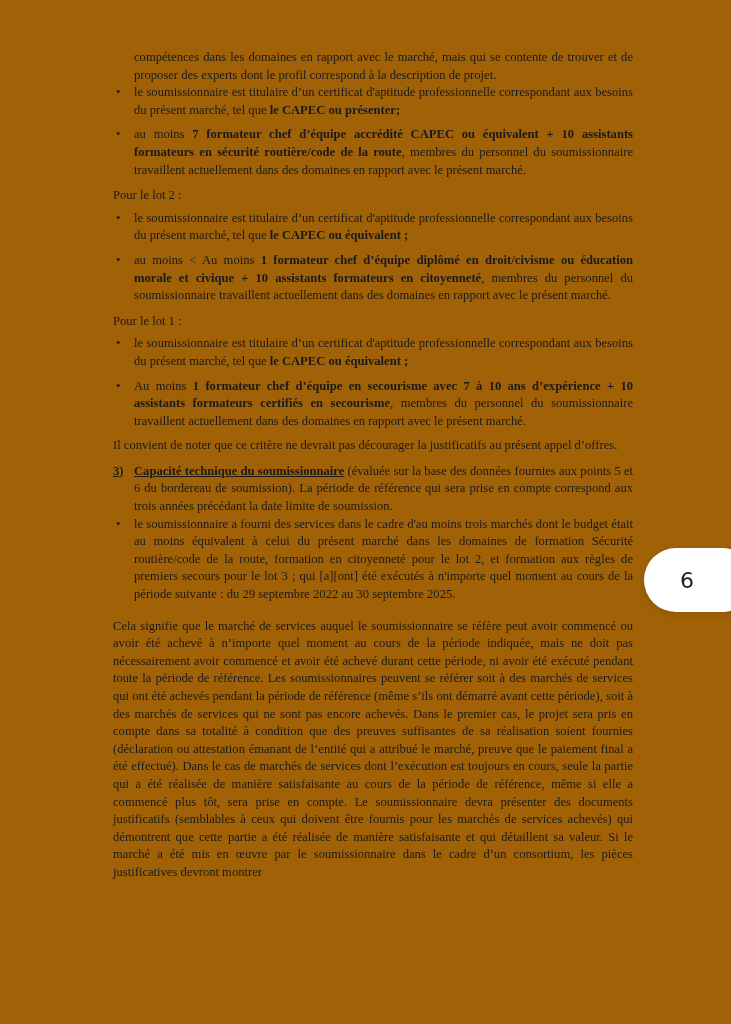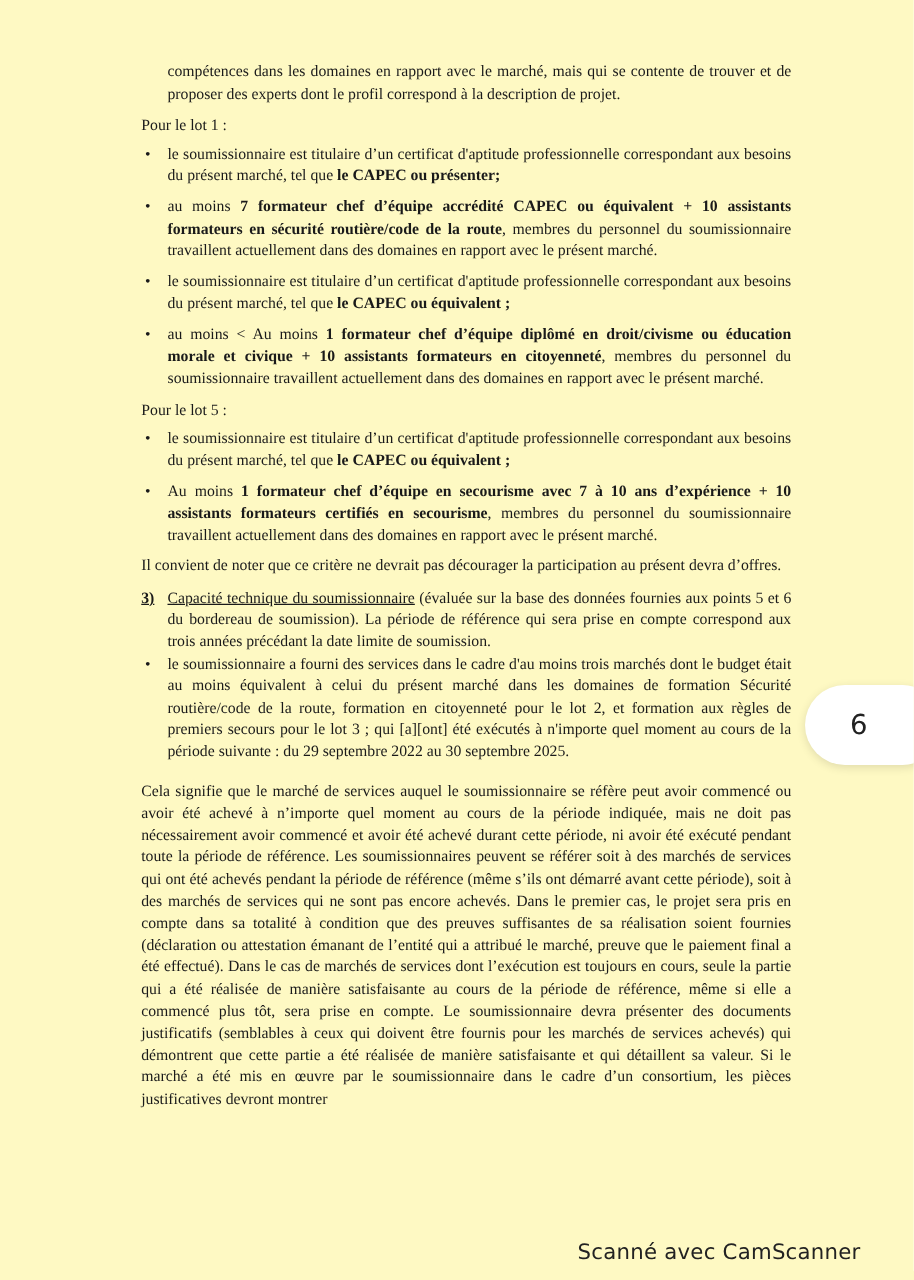--- a/index.html
+++ b/index.html
@@ -4,21 +4,21 @@
 <style>
   html, body { margin: 0; padding: 0; }
   body {
     width: 731px; height: 1024px; overflow: hidden; position: relative;
     background: #ffffff;
     font-family: "Liberation Serif", serif;
     color: #1a1a1a;
   }
   .page {
     position: absolute; left: 0; top: 0; width: 731px; height: 1024px;
-    background: #fef9c3;
+    background: #a16207;
   }
   .content {
     position: absolute; left: 113px; top: 49px; width: 520px;
     font-size: 12.6px; line-height: 17.6px;
     text-align: justify;
   }
   p { margin: 0; }
   .indent { padding-left: 21px; }
   .lot-title { margin-top: 8px; margin-bottom: 5px; }
   ul.bullets { list-style: none; margin: 0; padding: 0; }
@@ -26,21 +26,21 @@
     position: relative; padding-left: 21px; margin-bottom: 7px;
   }
   ul.bullets li .dot {
     position: absolute; left: 3px; top: 0;
   }
   b { font-weight: bold; }
   .section-head { margin-top: 8px; position: relative; padding-left: 21px; }
   .section-num {
     position: absolute; left: 0; top: 0; font-weight: bold; text-decoration: underline;
   }
-  .section-title { font-weight: normal; text-decoration: underline; }
+  .section-title { font-weight: bold; text-decoration: underline; }
   .note { margin-top: 4px; }
   .cap-bullets { margin-top: 6px; }
   .para2 { margin-top: 14px; }
   .page-badge {
     position: absolute; left: 644px; top: 548px; width: 110px; height: 64px;
     background: #ffffff; border-radius: 32px;
     box-shadow: 0 2px 8px rgba(0,0,0,0.12);
     display: flex; align-items: center; padding-left: 36px; box-sizing: border-box;
     font-family: "DejaVu Sans", sans-serif; font-size: 22px; color: #222;
   }
@@ -51,69 +51,68 @@
   }
 </style>
 </head>
 <body>
 
 <div class="page">
   <div class="content">
 
     <p class="indent">compétences dans les domaines en rapport avec le marché, mais qui se contente de trouver et de proposer des experts dont le profil correspond à la description de projet.</p>
 
-    <p class="lot-title">Pour le lot 1 :</p>
     <ul class="bullets">
       <li>
         <span class="dot">•</span>
         <span>le soumissionnaire est titulaire d’un certificat d'aptitude professionnelle correspondant aux besoins du présent marché, tel que </span><b>le CAPEC ou présenter;</b><span></span>
       </li>
       <li>
         <span class="dot">•</span>
         <span>au moins </span><b>7 formateur chef d’équipe accrédité CAPEC ou équivalent + 10 assistants formateurs en sécurité routière/code de la route</b><span>, membres du personnel du soumissionnaire travaillent actuellement dans des domaines en rapport avec le présent marché.</span>
       </li>
     </ul>
 
+    <p class="lot-title">Pour le lot 2 :</p>
     <ul class="bullets">
       <li>
         <span class="dot">•</span>
         <span>le soumissionnaire est titulaire d’un certificat d'aptitude professionnelle correspondant aux besoins du présent marché, tel que </span><b>le CAPEC ou équivalent ;</b><span></span>
       </li>
       <li>
         <span class="dot">•</span>
         <span>au moins &lt; Au moins </span><b>1 formateur chef d’équipe diplômé en droit/civisme ou éducation morale et civique + 10 assistants formateurs en citoyenneté</b><span>, membres du personnel du soumissionnaire travaillent actuellement dans des domaines en rapport avec le présent marché.</span>
       </li>
     </ul>
 
-    <p class="lot-title">Pour le lot 5 :</p>
+    <p class="lot-title">Pour le lot 1 :</p>
     <ul class="bullets">
       <li>
         <span class="dot">•</span>
         <span>le soumissionnaire est titulaire d’un certificat d'aptitude professionnelle correspondant aux besoins du présent marché, tel que </span><b>le CAPEC ou équivalent ;</b><span></span>
       </li>
       <li>
         <span class="dot">•</span>
         <span>Au moins </span><b>1 formateur chef d’équipe en secourisme avec 7 à 10 ans d’expérience + 10 assistants formateurs certifiés en secourisme</b><span>, membres du personnel du soumissionnaire travaillent actuellement dans des domaines en rapport avec le présent marché.</span>
       </li>
     </ul>
 
-    <p class="note">Il convient de noter que ce critère ne devrait pas décourager la participation au présent devra d’offres.</p>
+    <p class="note">Il convient de noter que ce critère ne devrait pas décourager la justificatifs au présent appel d’offres.</p>
 
     <p class="section-head">
       <span class="section-num">3)</span>
       <span class="section-title">Capacité technique du soumissionnaire</span><span> (évaluée sur la base des données fournies aux points 5 et 6 du bordereau de soumission). La période de référence qui sera prise en compte correspond aux trois années précédant la date limite de soumission.</span>
     </p>
     <ul class="bullets cap-bullets">
       <li>
         <span class="dot">•</span>
         <span>le soumissionnaire a fourni des services dans le cadre d'au moins trois marchés dont le budget était au moins équivalent à celui du présent marché dans les domaines de formation Sécurité routière/code de la route,  formation en citoyenneté pour le lot 2, et formation aux règles de premiers secours pour le lot 3 ; qui [a][ont] été exécutés à n'importe quel moment au cours de la période suivante : du 29 septembre 2022 au 30 septembre 2025.</span>
       </li>
     </ul>
 
     <p class="para2">Cela signifie que le marché de services auquel le soumissionnaire se réfère peut avoir commencé ou avoir été achevé à n’importe quel moment au cours de la période indiquée, mais ne doit pas nécessairement avoir commencé et avoir été achevé durant cette période, ni avoir été exécuté pendant toute la période de référence. Les soumissionnaires peuvent se référer soit à des marchés de services qui ont été achevés pendant la période de référence (même s’ils ont démarré avant cette période), soit à des marchés de services qui ne sont pas encore achevés. Dans le premier cas, le projet sera pris en compte dans sa totalité à condition que des preuves suffisantes de sa réalisation soient fournies (déclaration ou attestation émanant de l’entité qui a attribué le marché, preuve que le paiement final a été effectué). Dans le cas de marchés de services dont l’exécution est toujours en cours, seule la partie qui a été réalisée de manière satisfaisante au cours de la période de référence, même si elle a commencé plus tôt, sera prise en compte. Le soumissionnaire devra présenter des documents justificatifs (semblables à ceux qui doivent être fournis pour les marchés de services achevés) qui démontrent que cette partie a été réalisée de manière satisfaisante et qui détaillent sa valeur. Si le marché a été mis en œuvre par le soumissionnaire dans le cadre d’un consortium, les pièces justificatives devront montrer</p>
   </div>
 
   <div class="page-badge">
     <span>6</span>
   </div>
 
-  <div class="watermark">Scanné avec CamScanner</div>
 </div>
 
 </body></html>

